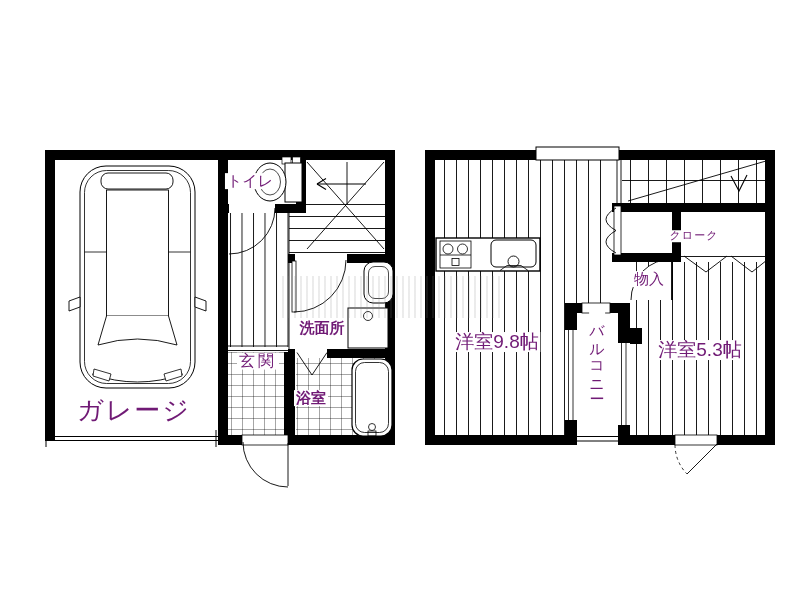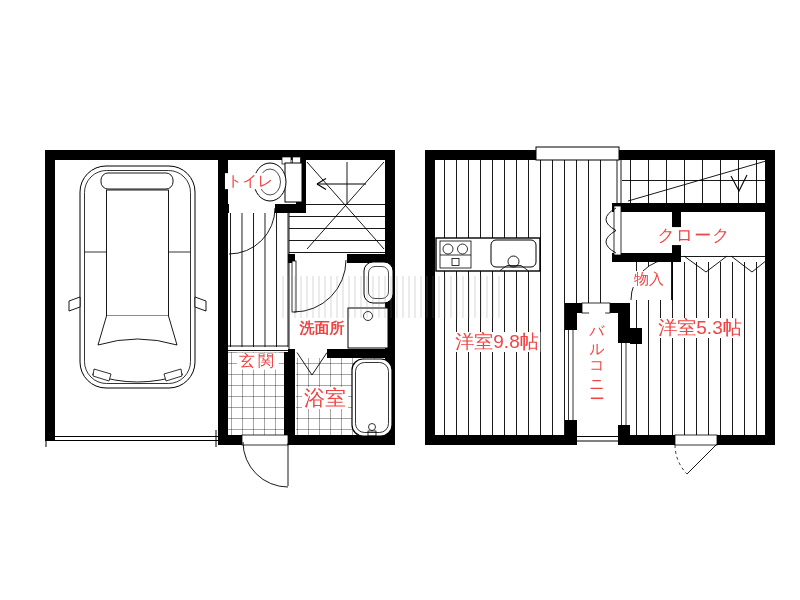--- a/index.html
+++ b/index.html
@@ -3,21 +3,21 @@
 <meta charset="utf-8">
 <style>
   html,body{margin:0;padding:0;background:#fff;}
   .canvas{
     position:relative;width:800px;height:600px;background:#fff;overflow:hidden;
     font-family:"Liberation Sans","DejaVu Sans",sans-serif;color:#000;
   }
   .plan-svg{position:absolute;left:0;top:0;}
   .rlabel{
     position:absolute;transform:translate(-50%,-50%);
-    background:#fff;color:#ef4444;line-height:1.05;white-space:nowrap;
+    background:#fff;color:#701a75;line-height:1.05;white-space:nowrap;
     padding:0 2px;text-align:center;
   }
   .rlabel.vert{
     writing-mode:vertical-rl;text-orientation:upright;
     padding:2px 0;letter-spacing:2px;
   }
   .watermark{
     position:absolute;left:282px;top:276px;width:222px;height:42px;
     background:repeating-linear-gradient(90deg,rgba(130,130,130,.35) 0 2px,rgba(255,255,255,0) 2px 6px);
     opacity:.45;pointer-events:none;
@@ -241,26 +241,27 @@
       </g>
       <g fill="#fff" stroke-width="1">
         <rect x="491" y="240" width="45" height="27" rx="5"></rect>
         <circle cx="513.5" cy="261.5" r="5.5" fill="none" stroke-width="0.9"></circle>
         <path d="M500 270.5 L507 265.5 L521 265.5 L528 270.5" fill="none" stroke-width="0.8"></path>
       </g>
     </g>
   </g>
 </svg>
 
+<div class="rlabel" style="left:134px;top:411px;font-size:26px;letter-spacing:2px;">ガレージ</div>
 <div class="rlabel" style="left:250px;top:181px;font-size:15px;">トイレ</div>
 <div class="rlabel" style="left:322px;top:328px;font-size:15px;font-weight:bold;">洗面所</div>
 <div class="rlabel" style="left:258px;top:361px;font-size:16px;letter-spacing:3px;">玄関</div>
-<div class="rlabel" style="left:325px;top:398px;font-size:21px;">浴室</div>
+<div class="rlabel" style="left:311px;top:398px;font-size:15px;font-weight:bold;">浴室</div>
 
 <div class="rlabel" style="left:497px;top:342px;font-size:19px;">洋室9.8帖</div>
-<div class="rlabel" style="left:700px;top:328px;font-size:19px;">洋室5.3帖</div>
+<div class="rlabel" style="left:700px;top:350px;font-size:19px;">洋室5.3帖</div>
 <div class="rlabel vert" style="left:597px;top:353px;font-size:15px;">バルコニー</div>
 <div class="rlabel" style="left:649px;top:231px;font-size:15px;margin-top:48px;">物入</div>
-<div class="rlabel" style="left:694px;top:236px;font-size:17px;letter-spacing:1px;">クローク</div>
+<div class="rlabel" style="left:694px;top:236px;font-size:11px;letter-spacing:1px;">クローク</div>
 
 <div class="watermark"></div>
 
 </div>
 
 </body></html>

